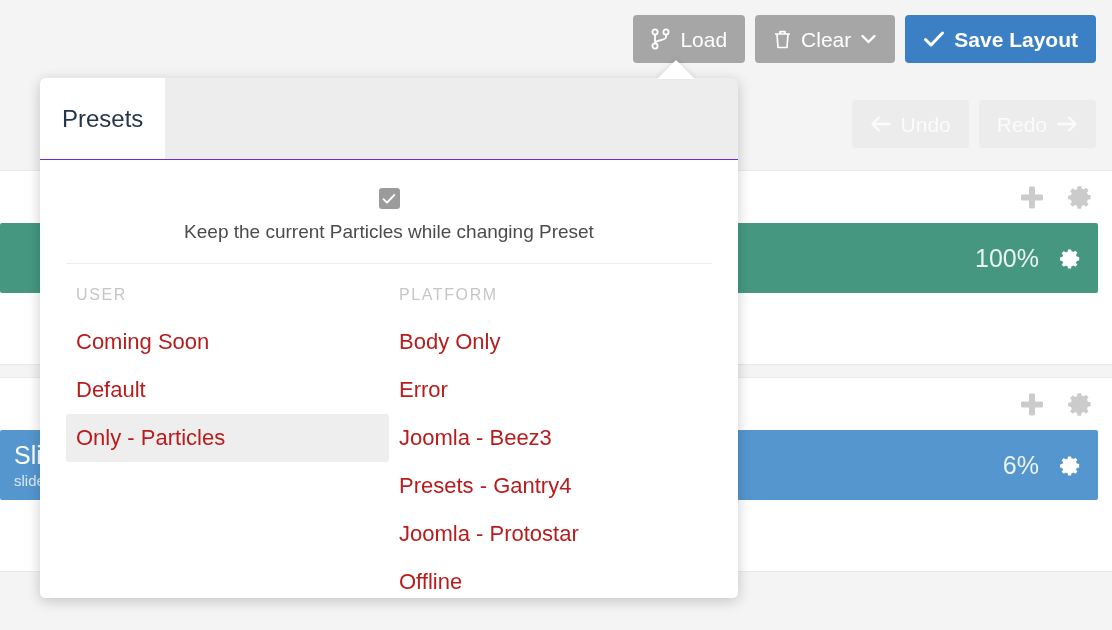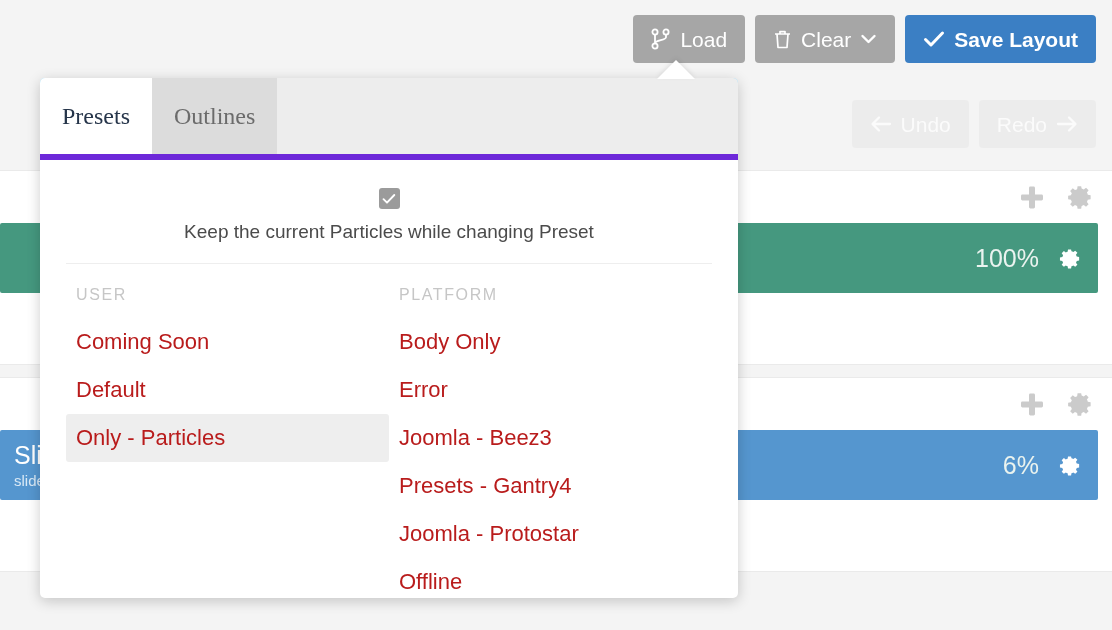--- a/index.html
+++ b/index.html
@@ -86,22 +86,21 @@
     position: absolute; left: 657px; top: 60px; z-index: 60;
     width: 0; height: 0;
     border-left: 19px solid transparent;
     border-right: 19px solid transparent;
     border-bottom: 19px solid #ffffff;
     filter: drop-shadow(0 -2px 2px rgba(0,0,0,.08));
   }
 
   .tabs {
     display: flex; height: 82px; background: #7dd3fc;
-    border-bottom: 6px solid #6d28d9;
-    font-family: Liberation Serif, serif;
+    border-bottom: 1px solid #6d28d9;
   }
   .tab {
     display: flex; align-items: center; padding: 0 22px;
     font-size: 24px; color: #6b6b6b; cursor: pointer; user-select: none;
     background: #dcdcdc;
   }
   .tab.active { background: #ffffff; color: #26354a; font-weight: 400; }
   .tabs-filler { flex: 1; background: #ededed; }
 
   .pop-body { padding: 22px 26px 0 26px; }
@@ -270,23 +269,20 @@
   </div>
 
   <div class="pop-arrow"></div>
 
   <div class="popover">
 
     <div class="tabs">
       <div class="tab active">
         <span>Presets</span>
       </div>
-      <div class="tab">
-        <span>Outlines</span>
-      </div>
       <div class="tabs-filler"></div>
     </div>
 
     <div class="pop-body">
 
       <div class="checkrow">
         <span class="checkbox">
           <span>
             <svg class="svgicon" width="14" height="12" viewBox="0 0 14 12" fill="none" stroke="#ffffff" stroke-width="1.9">
               <path d="M1.5 6.2L5 9.7L12.3 2" stroke-linecap="round" stroke-linejoin="round"></path>

